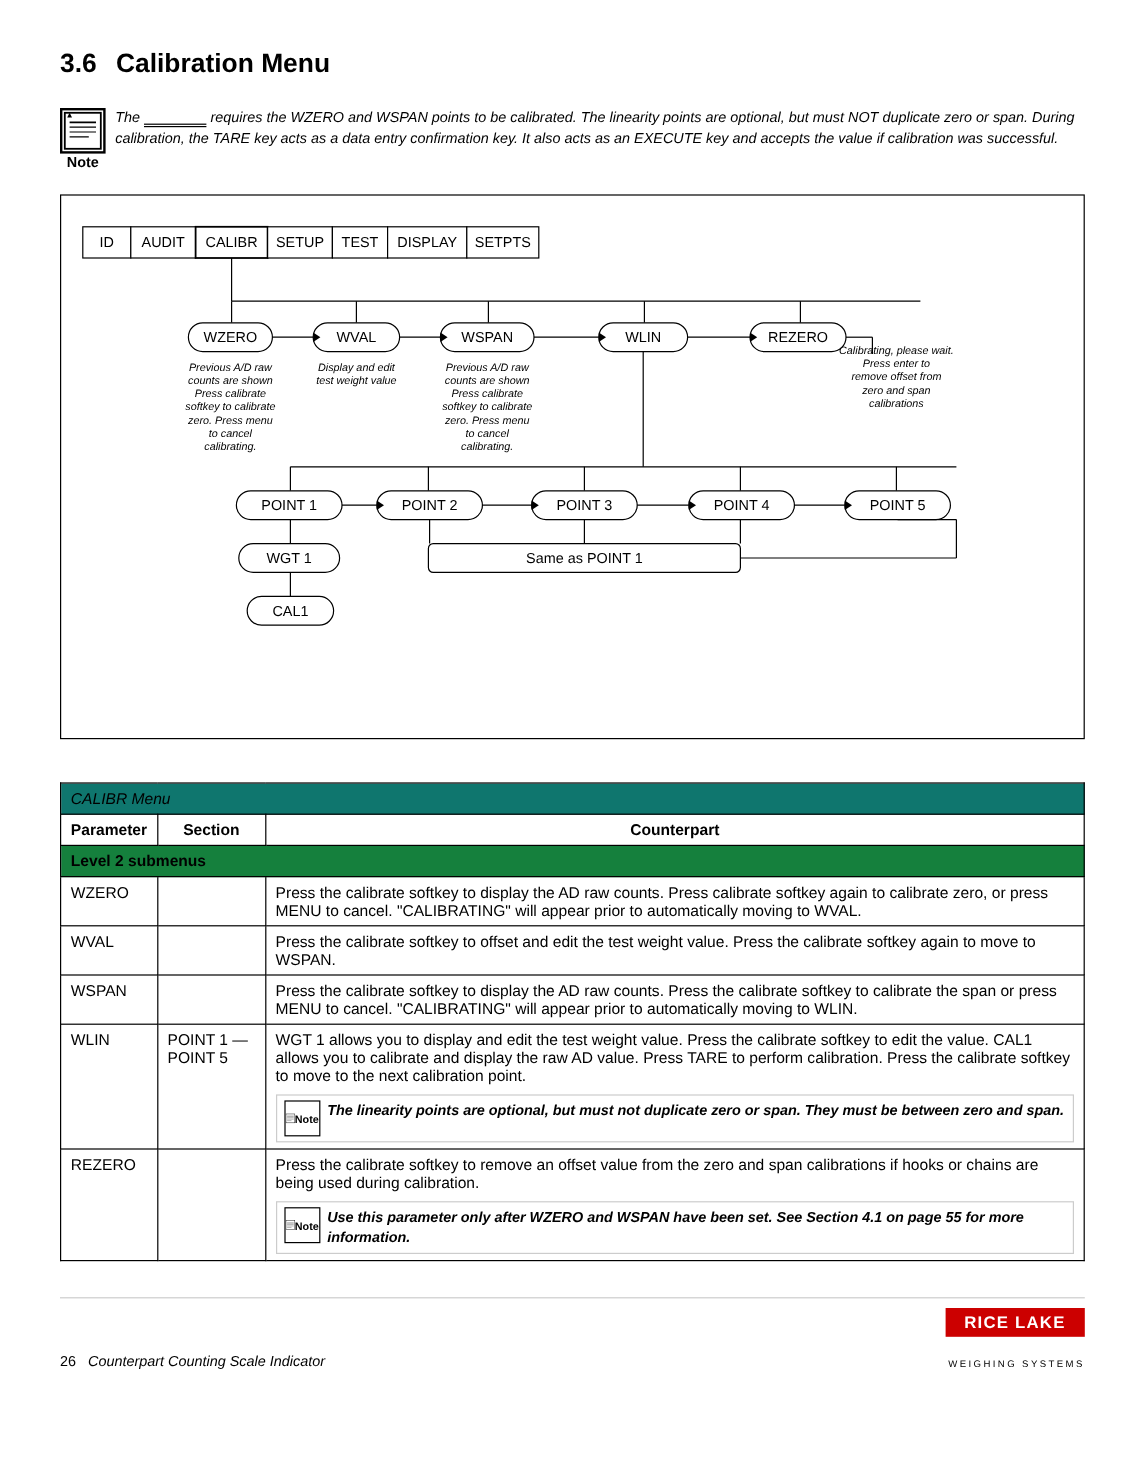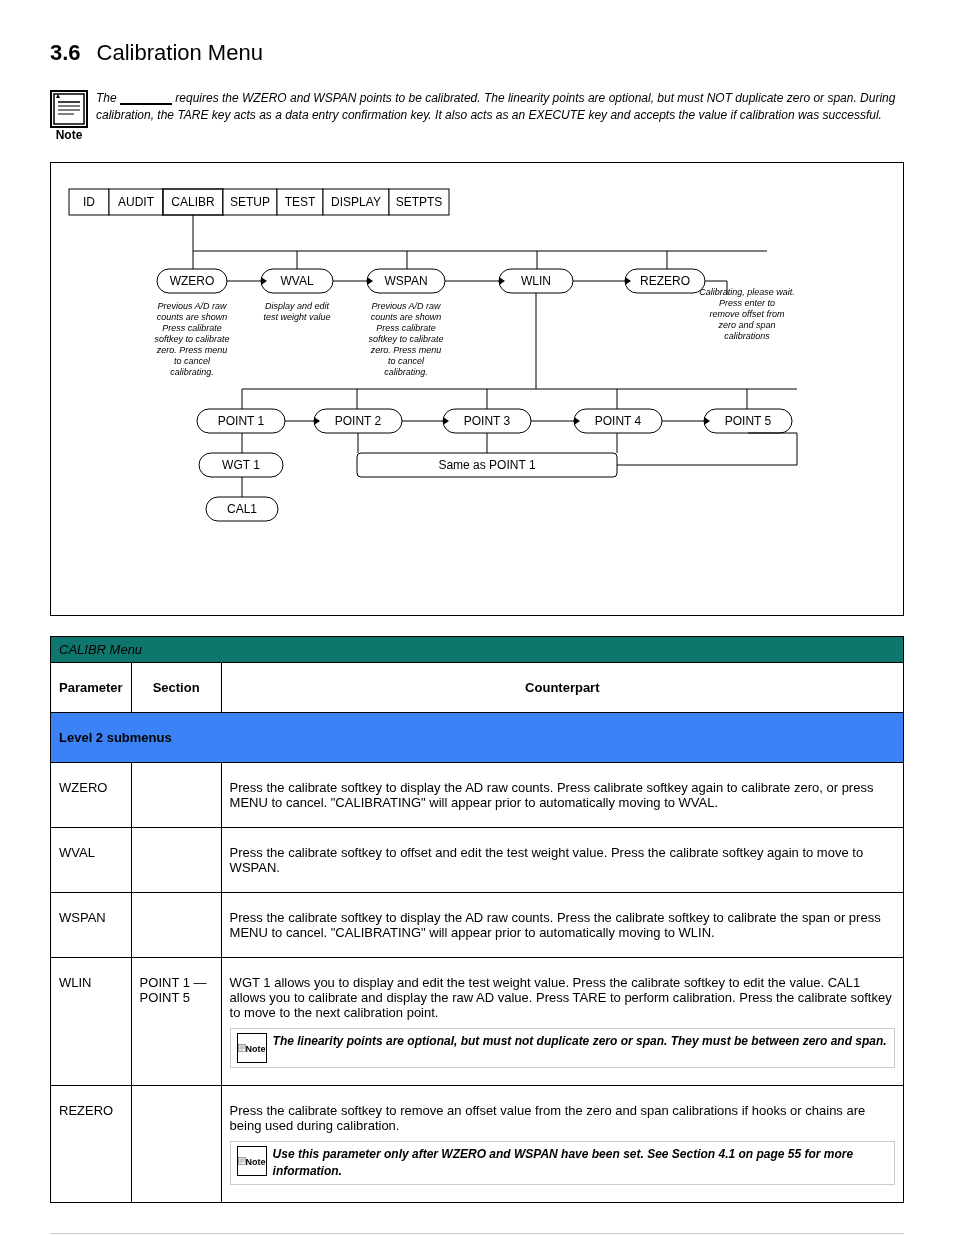--- a/index.html
+++ b/index.html
@@ -12,21 +12,21 @@
       min-height: 1235px;
       padding: 40px 50px 30px 50px;
     }
 
     
     .page-header {
       margin-bottom: 24px;
     }
     .page-title {
       font-size: 22px;
-      font-weight: normal;
+      font-weight: bold;
     }
     .section-num {
       font-size: 22px;
       font-weight: bold;
       margin-right: 16px;
       text-align: right;
     }
 
     
     .note-box {
@@ -62,52 +62,52 @@
       line-height: 1.4;
     }
     .note-text em {
       font-style: italic;
     }
 
     
     .diagram-container {
       border: 1px solid #000;
       padding: 16px 20px 16px 16px;
-      margin-bottom: 20px;
+      margin-bottom: 36px;
       position: relative;
       text-align: center;
     }
 
     
     .calibr-table {
       width: 100%;
       border-collapse: collapse;
       margin-top: 10px;
       font-size: 13px;
     }
     .calibr-table td, .calibr-table th {
       border: 1px solid #000;
-      padding: 17px 8px;
+      padding: 5px 8px;
       vertical-align: top;
     }
     .calibr-table .table-title {
       border: 1px solid #000;
       padding: 5px 8px;
       font-style: italic;
       font-weight: normal;
       text-align: left;
       background: #0f766e;
     }
     .calibr-table th {
       font-weight: bold;
       background: #fff;
     }
     .calibr-table .subheader {
       font-weight: bold;
-      background: #3b82f6;
+      background: #15803d;
       border: 1px solid #000;
     }
     .calibr-table .param-col {
       width: 80px;
       font-weight: normal;
     }
     .calibr-table .choices-col {
       width: 90px;
     }
 

